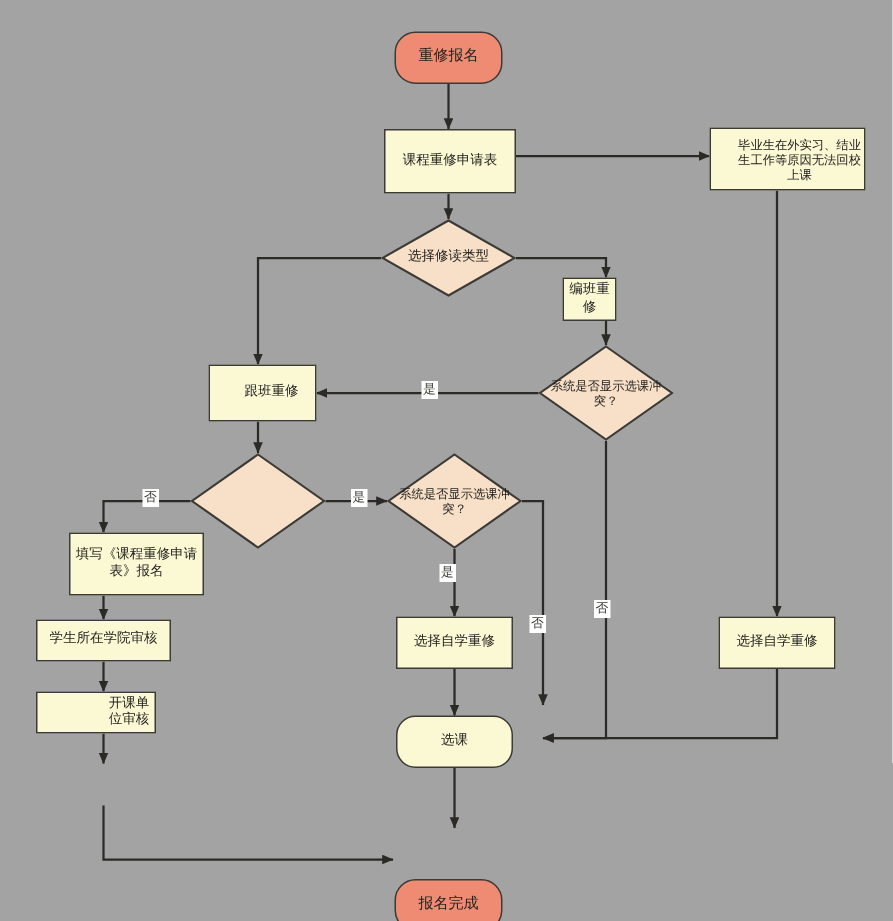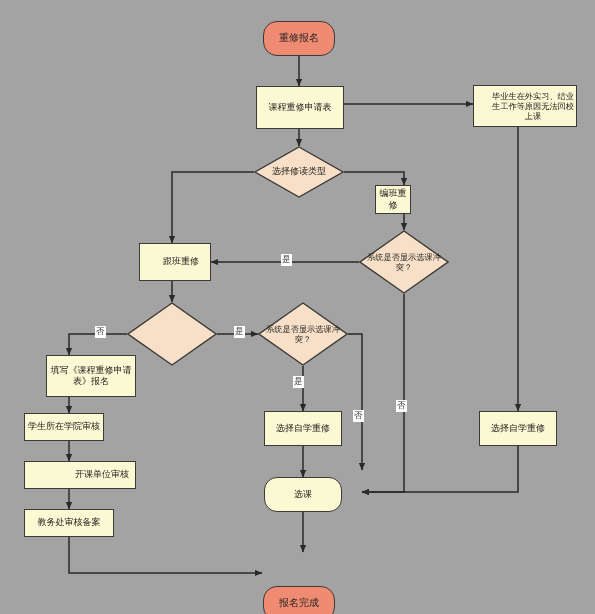--- a/index.html
+++ b/index.html
@@ -180,31 +180,28 @@
     <svg viewBox="0 0 90 64" preserveAspectRatio="none">
       <polygon points="45,1 89,32 45,63 1,32" fill="#f8e0c8" stroke="#3b3a36" stroke-width="1.4"></polygon>
     </svg>
     <span class="dlabel node-label">系统是否显示选课冲突？</span>
   </div>
 
   <div class="node node-rect" style="left:24px; top:355px; width:90px; height:42px;margin-left:22px;">
     <span class="node-label">填写《课程重修申请表》报名</span>
   </div>
 
-  <div class="node node-rect" style="left:24px; top:413px; width:80px; height:28px;">
+  <div class="node node-rect" style="left:24px; top:413px; width:90px; height:28px;font-family:Liberation Mono, monospace;">
     <span class="node-label">学生所在学院审核</span>
   </div>
 
-  <div class="node node-rect" style="left:24px; top:461px; width:112px; height:28px;padding-left:44px;">
+  <div class="node node-rect" style="left:24px; top:461px; width:80px; height:28px;padding-left:44px;">
     <span class="node-label">开课单位审核</span>
   </div>
 
-  <div class="node node-rect" style="left:24px; top:509px; width:90px; height:28px;">
-    <span class="node-label">教务处审核备案</span>
-  </div>
 
   <div class="node node-rect" style="left:264px; top:411px; width:78px; height:35px;">
     <span class="node-label">选择自学重修</span>
   </div>
 
   <div class="node node-rect" style="left:479px; top:411px; width:78px; height:35px;">
     <span class="node-label">选择自学重修</span>
   </div>
 
   <div class="node node-rect" style="left:264px; top:477px; width:78px; height:35px;border-radius:13px;">

